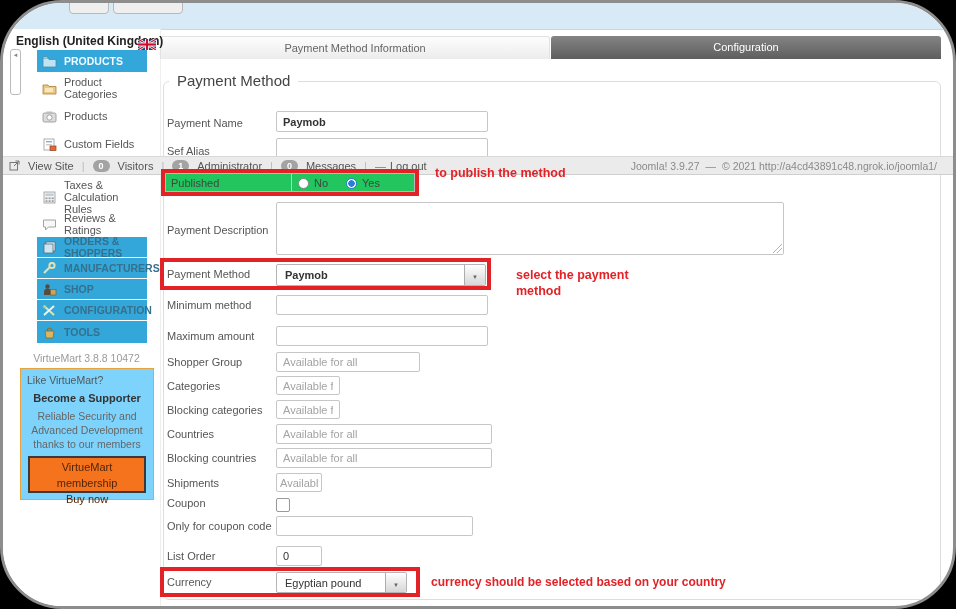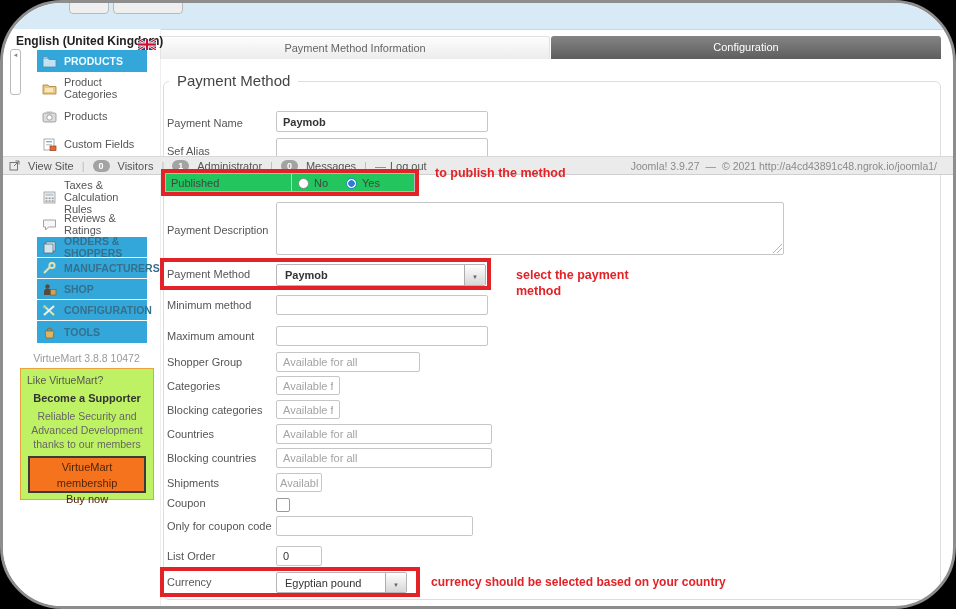--- a/index.html
+++ b/index.html
@@ -16,21 +16,21 @@
   .lang{position:absolute;left:13px;top:31px;font-size:12px;font-weight:bold;color:#222;z-index:2;}
   .flag{position:absolute;left:135px;top:33px;z-index:2;}
   .collapse{position:absolute;left:7px;top:46px;width:9px;height:44px;background:#fff;border:1px solid #bbb;
     border-radius:3px;z-index:3;font-size:7px;color:#888;text-align:center;line-height:10px;}
   .collapse::before{content:"\25C2";}
   .mrow{position:absolute;left:18px;width:110px;height:20px;display:flex;align-items:center;gap:7px;
     padding-left:5px;box-sizing:border-box;font-size:11px;color:#555;z-index:2;margin-left:16px;}
   .mrow.sec{background:#33a7da;color:#35708c;font-weight:bold;font-size:10.5px;}
   .mrow .icon{width:15px;height:13px;flex:0 0 15px;display:inline-block;}
   .version{position:absolute;left:10px;top:349px;width:147px;text-align:center;font-size:10.5px;color:#9a9a9a;}
-  .supporter{position:absolute;left:17px;top:365px;width:134px;height:132px;background:#bef264;
+  .supporter{position:absolute;left:17px;top:365px;width:134px;height:132px;background:#7dd3fc;
     border:1px solid #e8a33d;box-sizing:border-box;font-size:10.5px;color:#555;}
   .supporter .q{position:absolute;left:6px;top:5px;}
   .supporter .t{position:absolute;left:0;top:23px;width:100%;text-align:center;font-weight:bold;font-size:11px;color:#333;}
   .supporter .b{position:absolute;left:0;top:41px;width:100%;text-align:center;color:#666;line-height:1.32;}
   .buy{position:absolute;left:7px;top:87px;width:118px;height:37px;background:#f5731d;border:2px solid #3a3a3a;
     box-sizing:border-box;text-align:center;color:#512508;font-size:11px;line-height:1.45;padding-top:2px;cursor:pointer;}
   
   .tab{position:absolute;top:33px;height:23px;width:390px;box-sizing:border-box;text-align:center;
     font-size:11px;line-height:23px;border-radius:3px 3px 0 0;}
   .tab.light{left:157px;background:linear-gradient(#fdfdfd,#ececec);color:#666;border:1px solid #e2e2e2;border-bottom:none;}

